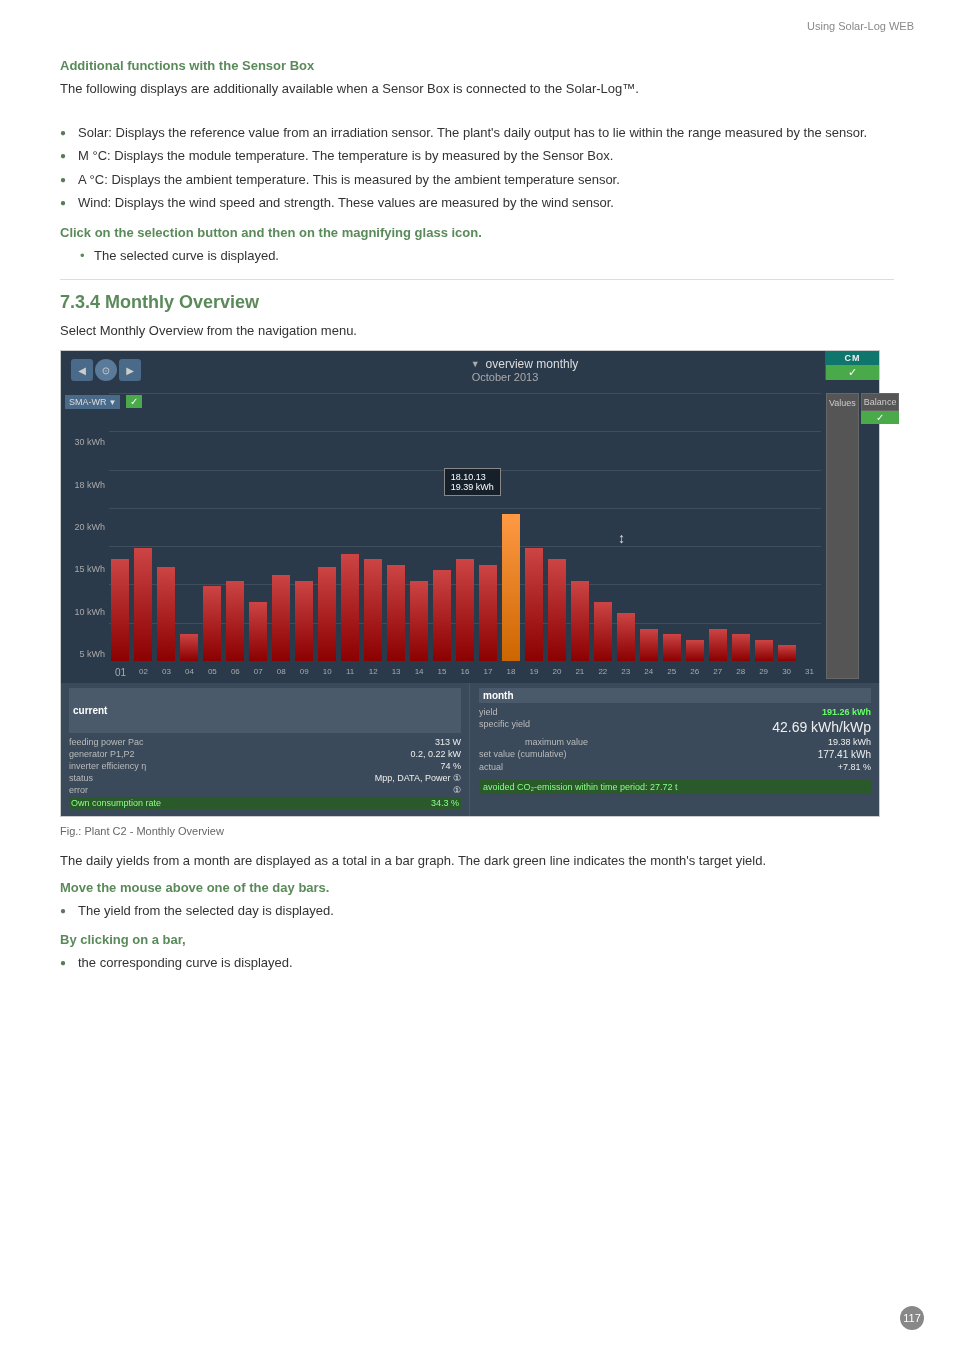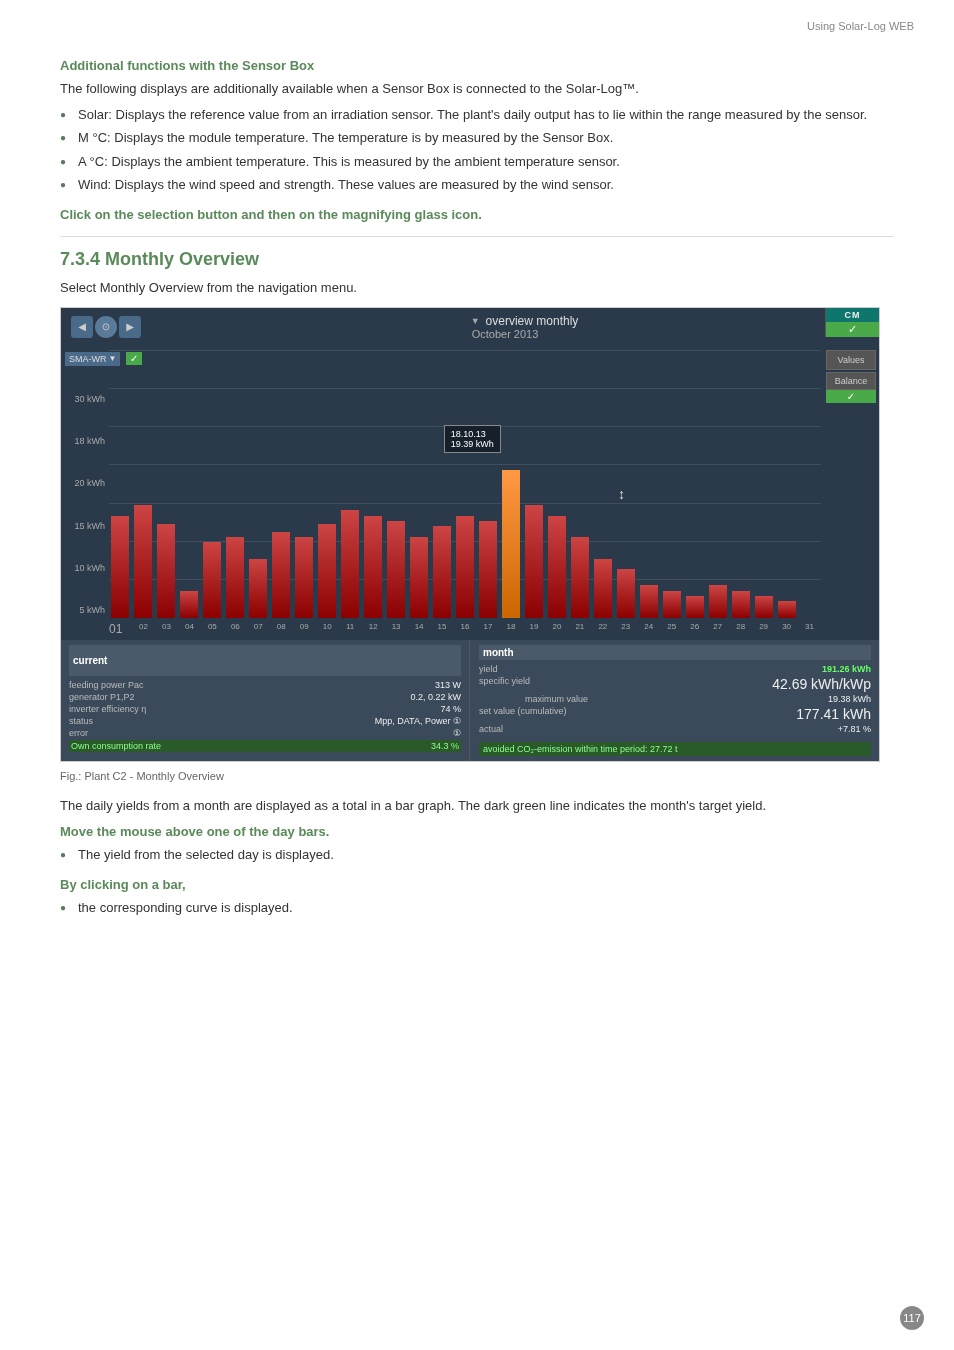--- a/index.html
+++ b/index.html
@@ -29,21 +29,21 @@
       color: #5a8a5a;
       font-size: 13px;
       font-weight: bold;
       margin-bottom: 6px;
     }
 
     .body-text {
       font-size: 13px;
       color: #333;
       line-height: 1.5;
-      margin-bottom: 6px;
+      margin-bottom: 24px;
     }
 
     .bullet-list {
       list-style: none;
       margin: 6px 0 12px 0;
     }
 
     .bullet-list li {
       font-size: 13px;
       color: #333;
@@ -216,20 +216,23 @@
     <ul class="bullet-list">
       <li>Solar: Displays the reference value from an irradiation sensor. The plant's daily output has to lie within the range measured by the sensor.</li>
       <li>M °C: Displays the module temperature. The temperature is by measured by the Sensor Box.</li>
       <li>A °C: Displays the ambient temperature. This is measured by the ambient temperature sensor.</li>
       <li>Wind: Displays the wind speed and strength. These values are measured by the wind sensor.</li>
     </ul>
   </div>
 
   <div style="margin-bottom: 14px;">
     <div class="section-heading">Click on the selection button and then on the magnifying glass icon.</div>
+    <ul class="sub-bullet-list">
+      <li>The selected curve is displayed.</li>
+    </ul>
   </div>
 
   <div style="margin-bottom: 10px; border-top: 1px solid #ddd; padding-top: 12px;">
     <div class="main-heading">7.3.4  Monthly Overview</div>
     <p class="instruction-text">Select Monthly Overview from the navigation menu.</p>
   </div>
 
   <div class="chart-wrapper">
     <div class="chart-container">
 
@@ -381,21 +384,21 @@
             <div style="position:absolute; top:28%; left:47%; background:rgba(20,30,40,0.9); color:#fff; font-size:9px; padding:3px 6px; border:1px solid #888; pointer-events:none; white-space:nowrap;">
               <div>18.10.13</div>
               <div>19.39 kWh</div>
             </div>
 
             <div style="position:absolute; bottom:43%; left:71.5%; color:#ddd; font-size:14px;">↕</div>
           </div>
 
           <div style="position:absolute; bottom:0; left:42px; right:0; height:22px; display:flex; align-items:center;">
             <div style="display:flex; width:100%; justify-content:space-around;" id="x-labels-container">
-            <span style="color: rgb(170, 170, 170); font-size: 12px; flex: 1 1 0%; text-align: left;">01</span>
+            <span style="color: rgb(170, 170, 170); font-size: 10px; flex: 1 1 0%; text-align: center;">01</span>
                 <span style="color: rgb(170, 170, 170); font-size: 8px; flex: 1 1 0%; text-align: center;">02</span>
                 <span style="color: rgb(170, 170, 170); font-size: 8px; flex: 1 1 0%; text-align: center;">03</span>
                 <span style="color: rgb(170, 170, 170); font-size: 8px; flex: 1 1 0%; text-align: center;">04</span>
                 <span style="color: rgb(170, 170, 170); font-size: 8px; flex: 1 1 0%; text-align: center;">05</span>
                 <span style="color: rgb(170, 170, 170); font-size: 8px; flex: 1 1 0%; text-align: center;">06</span>
                 <span style="color: rgb(170, 170, 170); font-size: 8px; flex: 1 1 0%; text-align: center;">07</span>
                 <span style="color: rgb(170, 170, 170); font-size: 8px; flex: 1 1 0%; text-align: center;">08</span>
                 <span style="color: rgb(170, 170, 170); font-size: 8px; flex: 1 1 0%; text-align: center;">09</span>
                 <span style="color: rgb(170, 170, 170); font-size: 8px; flex: 1 1 0%; text-align: center;">10</span>
                 <span style="color: rgb(170, 170, 170); font-size: 8px; flex: 1 1 0%; text-align: center;">11</span>
@@ -416,33 +419,33 @@
                 <span style="color: rgb(170, 170, 170); font-size: 8px; flex: 1 1 0%; text-align: center;">26</span>
                 <span style="color: rgb(170, 170, 170); font-size: 8px; flex: 1 1 0%; text-align: center;">27</span>
                 <span style="color: rgb(170, 170, 170); font-size: 8px; flex: 1 1 0%; text-align: center;">28</span>
                 <span style="color: rgb(170, 170, 170); font-size: 8px; flex: 1 1 0%; text-align: center;">29</span>
                 <span style="color: rgb(170, 170, 170); font-size: 8px; flex: 1 1 0%; text-align: center;">30</span>
                 <span style="color: rgb(170, 170, 170); font-size: 8px; flex: 1 1 0%; text-align: center;">31</span>
               </div>
           </div>
         </div>
 
-        <div style="position:absolute; right:0; top:0; width:56px; height:100%; display:flex; flex-direction:column; gap:2px; padding:4px 3px;">
+        <div style="position:absolute; right:0; top:0; width:56px; height:100%; display:flex; gap:2px; padding:4px 3px;">
           <div style="background:#555; color:#ccc; font-size:9px; text-align:center; padding:4px 2px; border:1px solid #666; cursor:pointer;">Values</div>
           <div>
             <div style="background:#555; color:#ccc; font-size:9px; text-align:center; padding:3px 2px; border:1px solid #666; cursor:pointer;">Balance</div>
             <div style="background:#4aaa4a; color:#fff; font-size:10px; text-align:center; padding:1px;">✓</div>
           </div>
         </div>
       </div>
 
       <div style="display:flex; background:#3a4a5a; gap:1px;">
 
         <div style="flex:1; padding:5px 8px; border-right:1px solid #555;">
-          <div style="background:#4a5a6a; color:#fff; font-size:10px; font-weight:bold; padding:10px 4px; margin-bottom:4px;">current</div>
+          <div style="background:#4a5a6a; color:#fff; font-size:10px; font-weight:bold; padding:17px 4px; margin-bottom:4px;">current</div>
           <div style="display:flex; justify-content:space-between; margin-bottom:2px;">
             <span style="color:#bbb; font-size:9px;">feeding power Pac</span>
             <span style="color:#eee; font-size:9px;">313 W</span>
           </div>
           <div style="display:flex; justify-content:space-between; margin-bottom:2px;">
             <span style="color:#bbb; font-size:9px;">generator P1,P2</span>
             <span style="color:#eee; font-size:9px;">0.2, 0.22 kW</span>
           </div>
           <div style="display:flex; justify-content:space-between; margin-bottom:2px;">
             <span style="color:#bbb; font-size:9px;">inverter efficiency η</span>
@@ -471,21 +474,21 @@
           <div style="display:flex; justify-content:space-between; margin-bottom:2px;">
             <span style="color:#bbb; font-size:9px;">specific yield</span>
             <span style="color:#eee; font-size:14px;">42.69 kWh/kWp</span>
           </div>
           <div style="display:flex; justify-content:space-between; margin-bottom:2px;">
             <span style="color:#bbb; font-size:9px;margin-left:46px;">maximum value</span>
             <span style="color:#eee; font-size:9px;">19.38 kWh</span>
           </div>
           <div style="display:flex; justify-content:space-between; margin-bottom:2px;">
             <span style="color:#bbb; font-size:9px;">set value (cumulative)</span>
-            <span style="color:#eee; font-size:14px;">177.41 kWh</span>
+            <span style="color:#eee; font-size:10px;">177.41 kWh</span>
           </div>
           <div style="display:flex; justify-content:space-between; margin-bottom:2px;">
             <span style="color:#bbb; font-size:9px;">actual</span>
             <span style="color:#eee; font-size:9px;">+7.81 %</span>
           </div>
 
           <div style="background:#2a5a2a; color:#8aff8a; font-size:9px; padding:2px 4px; margin-top:8px;">avoided CO₂-emission within time period: 27.72 t</div>
         </div>
       </div>
 

